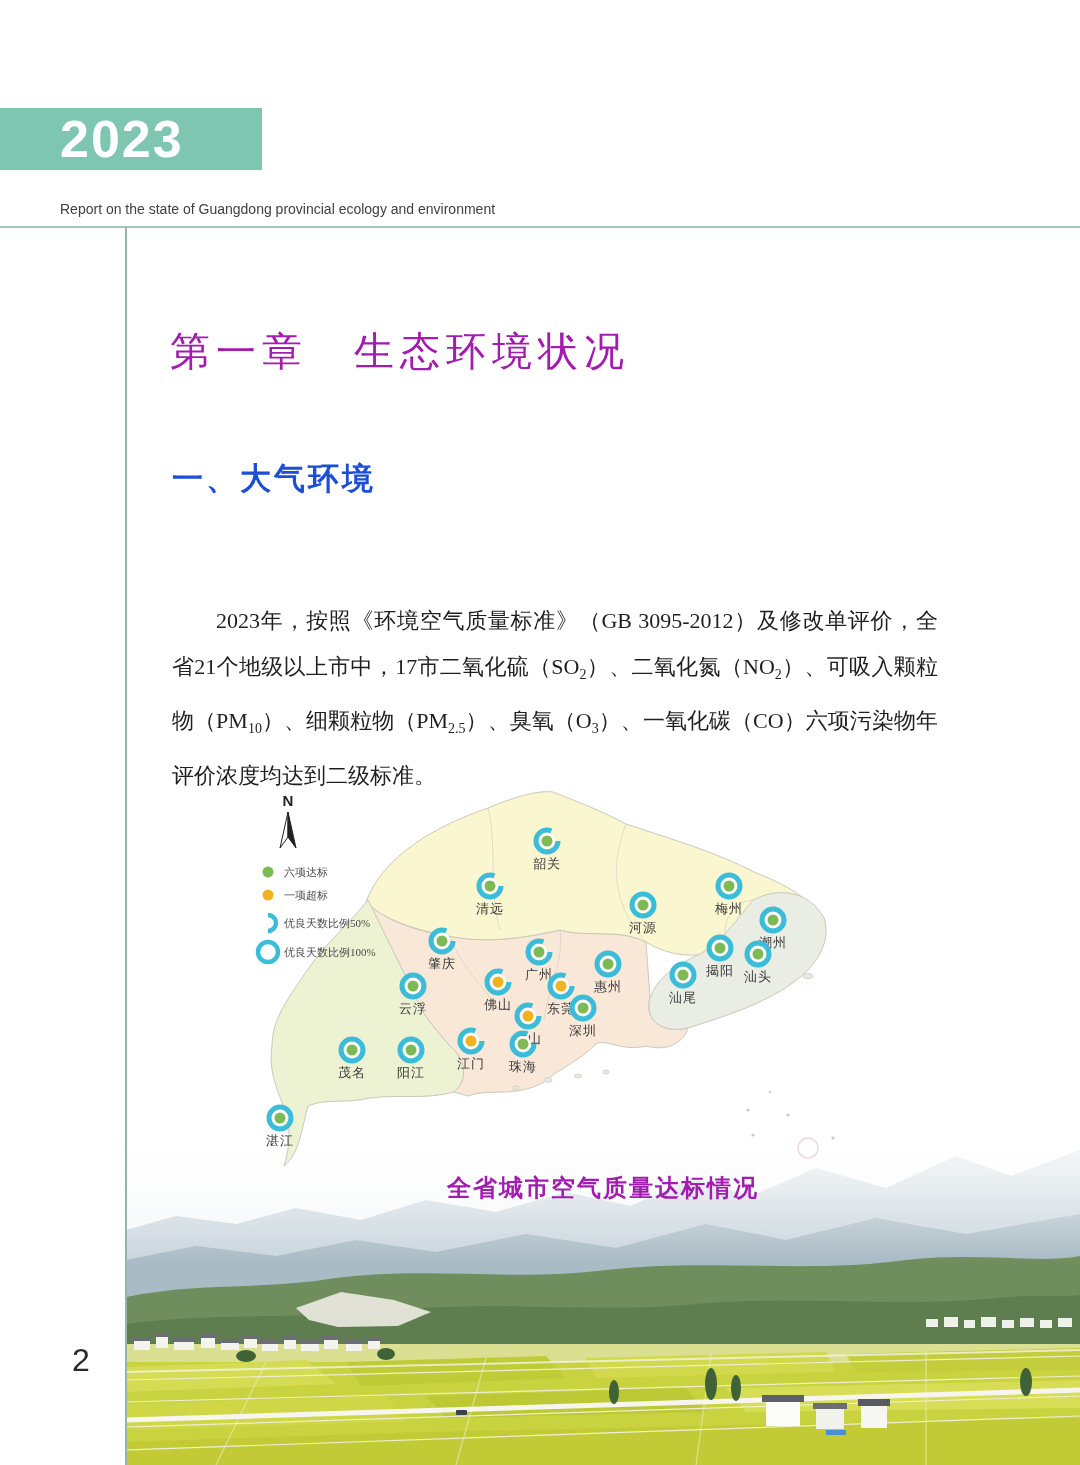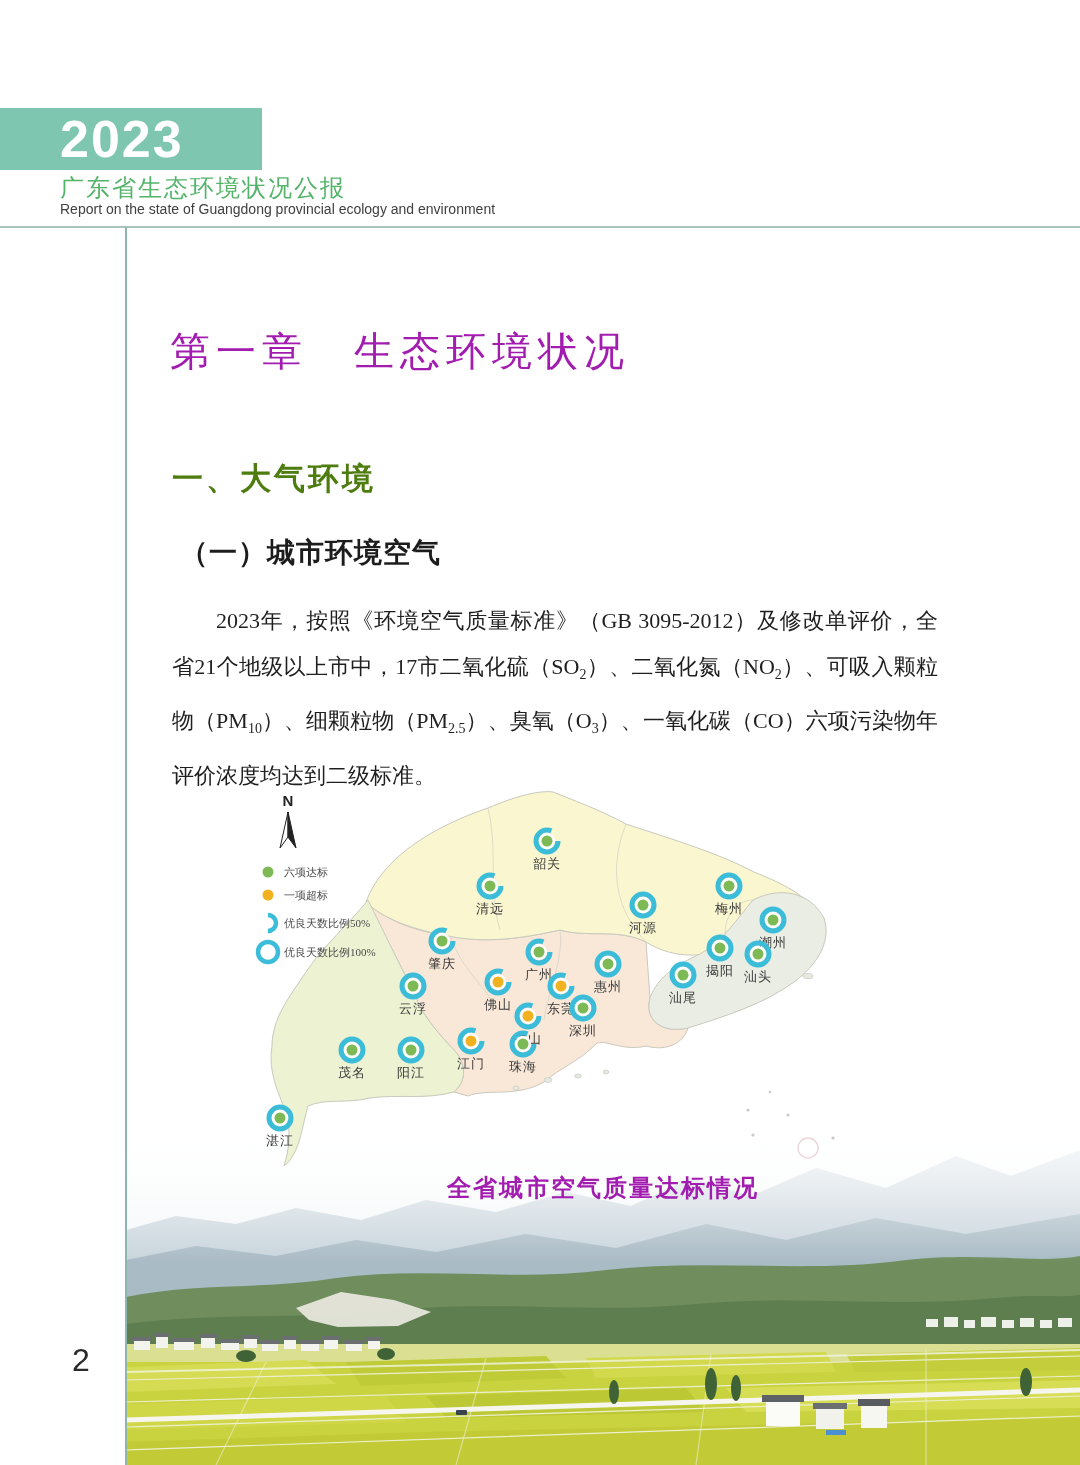--- a/index.html
+++ b/index.html
@@ -7,21 +7,21 @@
         font-family:"Liberation Sans",sans-serif;}
   
   .year-block{position:absolute;left:0;top:108px;width:218px;height:62px;background:#7fc6b0;padding-left:44px;}
   .year-block span{position:absolute;left:60px;top:1px;font-size:52px;font-weight:bold;color:#ffffff;letter-spacing:2px;}
   .title-cn{position:absolute;left:60px;top:172px;font-size:24px;color:#53b469;letter-spacing:2px;}
   .title-en{position:absolute;left:60px;top:201px;font-size:14px;color:#404040;}
   .hrule{position:absolute;left:0;top:226px;width:1080px;height:2px;background:#a9c4bd;}
   .vrule{position:absolute;left:125px;top:227px;width:2px;height:1238px;background:#8fb5b0;z-index:6;}
   
   .chapter{position:absolute;left:170px;top:324px;font-size:40px;font-weight:400;color:#a21caf;letter-spacing:6px;}
-  .sec1{position:absolute;left:172px;top:458px;font-size:31px;font-weight:bold;color:#4d7c0f;
+  .sec1{position:absolute;left:172px;top:458px;font-size:31px;font-weight:bold;color:#1d4ed8;
         font-family:Liberation Serif, serif;letter-spacing:3px;}
   .sec2{position:absolute;left:180px;top:534px;font-size:28px;font-weight:bold;color:#1c1c1c;letter-spacing:1px;}
   
   .body-par{position:absolute;left:172px;top:598px;width:766px;font-size:22px;line-height:46px;
             color:#1f1f1f;text-align:justify;text-indent:2em;font-family:"Liberation Serif",serif;margin:0;}
   .body-par sub{font-size:14px;}
   
   .map-svg{position:absolute;left:248px;top:780px;z-index:4;}
   .map-caption{position:absolute;left:126px;top:1172px;width:954px;text-align:center;font-size:24px;
                font-weight:bold;color:#a21caf;letter-spacing:2px;z-index:5;}
@@ -33,28 +33,26 @@
   .pageno{position:absolute;left:72px;top:1342px;font-size:32px;color:#2a2a2a;}
 </style>
 </head>
 <body>
 
 <div class="page">
 
   <div class="year-block">
     <span>2023</span>
   </div>
-  <div class="title-cn">广东省生态环境状况公报</div>
   <div class="title-en">Report on the state of Guangdong provincial ecology and environment</div>
   <div class="hrule"></div>
   <div class="vrule"></div>
 
   <div class="chapter">第一章　生态环境状况</div>
   <div class="sec1">一、大气环境</div>
-  <div class="sec2">（一）城市环境空气</div>
 
   <p class="body-par">2023年，按照《环境空气质量标准》（GB 3095-2012）及修改单评价，全省21个地级以上市中，17市二氧化硫（SO<sub>2</sub>）、二氧化氮（NO<sub>2</sub>）、可吸入颗粒物（PM<sub>10</sub>）、细颗粒物（PM<sub>2.5</sub>）、臭氧（O<sub>3</sub>）、一氧化碳（CO）六项污染物年评价浓度均达到二级标准。</p>
 
   <svg class="photo-svg" width="954" height="353" viewBox="0 0 954 353" preserveAspectRatio="none">
     <defs>
       <linearGradient id="sky" x1="0" y1="0" x2="0" y2="1">
         <stop offset="0" stop-color="#ffffff"></stop>
           <stop offset="0.55" stop-color="#eef3f4"></stop>
           <stop offset="1" stop-color="#dde7ea"></stop>
       </linearGradient>

